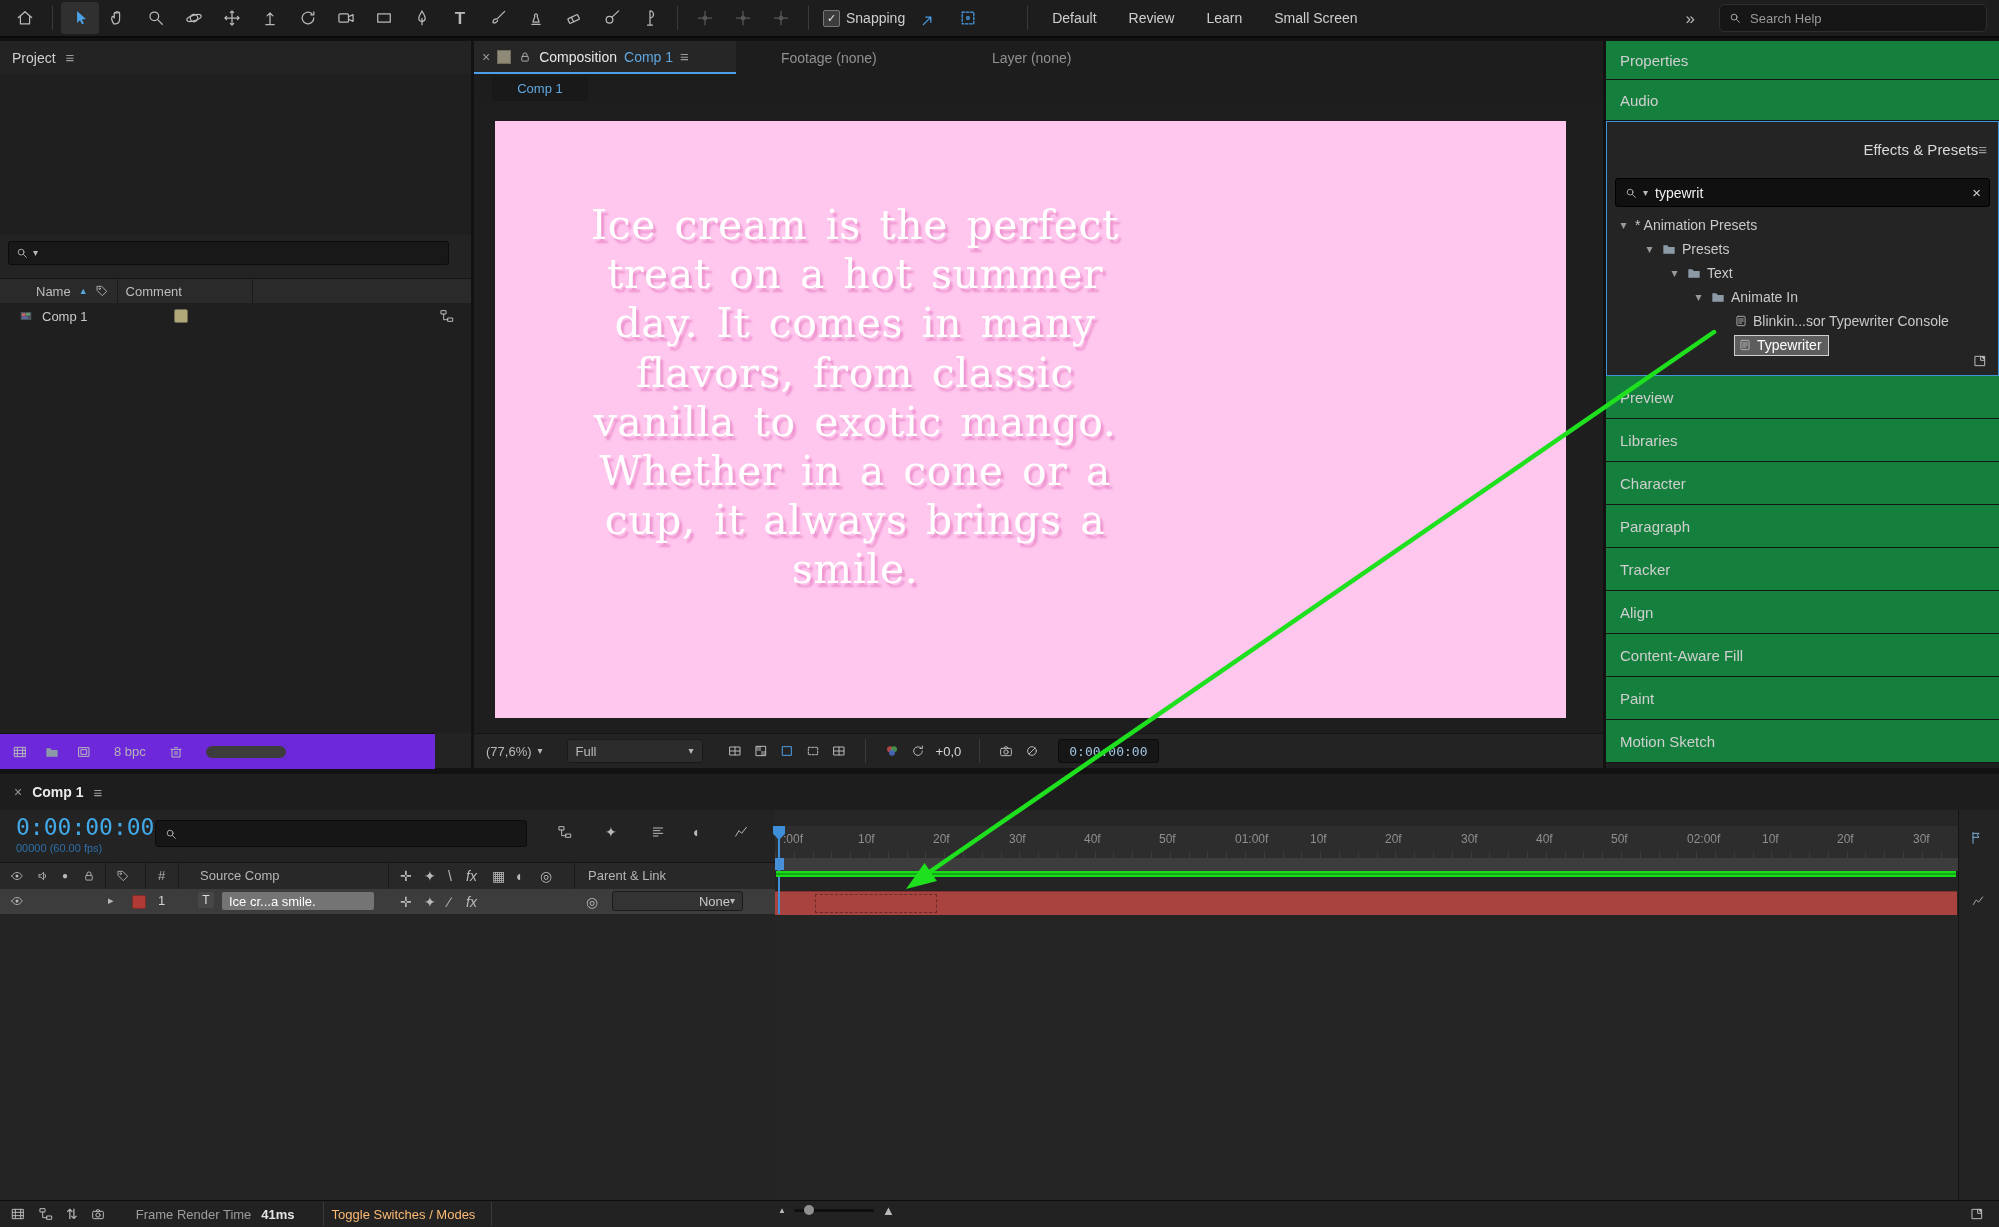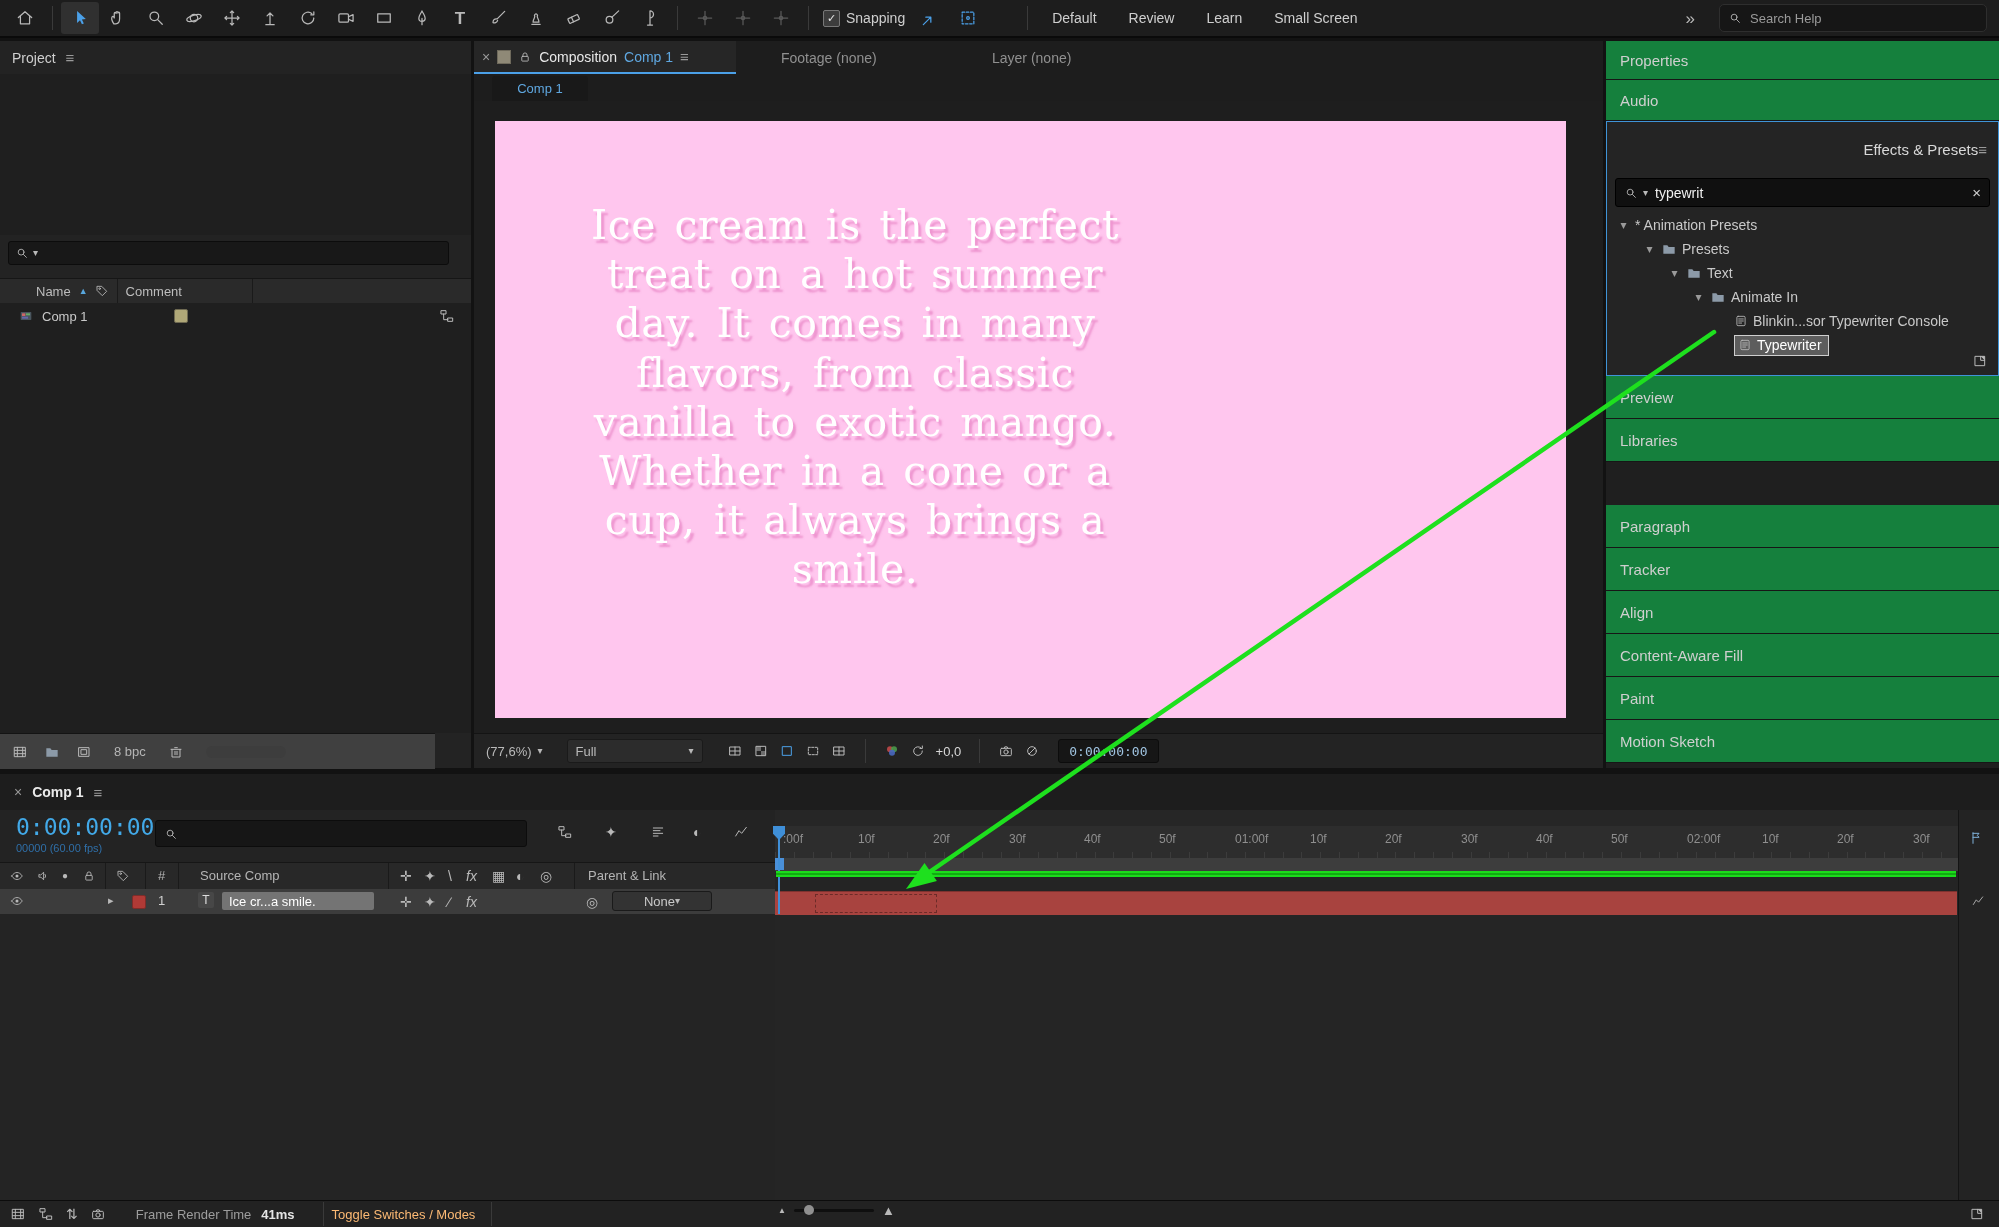--- a/index.html
+++ b/index.html
@@ -35,21 +35,21 @@
 
   
   #project{left:0;top:41px;width:471px;height:727px}
   #proj-preview{left:0;top:33px;width:471px;height:161px;background:#1f1f1f;position:absolute}
   #proj-search{left:8px;top:200px;width:441px;height:24px;position:absolute;background:#181818;border:1px solid #0c0c0c;
                border-radius:3px;display:flex;align-items:center;padding:0 6px;gap:4px;box-sizing:border-box}
   #proj-cols{left:0;top:237px;width:471px;height:24px;position:absolute;background:#2a2a2a;border-top:1px solid #161616;
              border-bottom:1px solid #161616;display:flex;align-items:center;font-size:13px;color:#bdbdbd}
   #proj-list{left:0;top:262px;width:471px;height:430px;position:absolute;background:#1f1f1f}
   .proj-row{height:26px;display:flex;align-items:center;color:#c9c9c9;font-size:13px}
-  #proj-foot{left:0;top:692px;width:435px;height:35px;position:absolute;background:#404040;border-top:1px solid #141414;
+  #proj-foot{left:0;top:692px;width:435px;height:35px;position:absolute;background:#6d28d9;border-top:1px solid #141414;
              display:flex;align-items:center}
   .pill{width:80px;height:12px;border-radius:6px;background:#3d3d3d}
 
   
   #viewer{left:474px;top:41px;width:1129px;height:727px;background:#1d1d1d}
   #vtabs{position:absolute;left:0;top:0;width:1129px;height:33px;display:flex;align-items:center}
   #vtab-active{position:absolute;left:0;top:0;width:262px;height:33px;background:#262626;border-bottom:2px solid #4ba0e8;
                display:flex;align-items:center;padding-left:8px;box-sizing:border-box;gap:7px}
   #vsubtab{position:absolute;left:18px;top:35px;width:96px;height:25px;background:#191919;border-radius:3px 3px 0 0;
            color:#5fa7e0;display:flex;align-items:center;justify-content:center;font-size:13px}
@@ -105,22 +105,22 @@
   #tl-band{position:absolute;left:0;top:61px;width:1183px;height:20px;background:#242424}
   #tl-layerbar{position:absolute;left:0;top:81px;width:1182px;height:23px;background:#a8433f;border-top:1px solid #7e322f;
                border-bottom:1px solid #6e2b28}
   #tl-below{position:absolute;left:0;top:105px;width:1183px;height:285px;background:#252525}
   #tl-right{position:absolute;left:1958px;top:36px;width:41px;height:390px;background:#232323;border-left:1px solid #141414}
   #playhead-line{position:absolute;left:3px;top:16px;width:2px;height:88px;background:#3f8fd8}
   #playhead-head{position:absolute;left:-2px;top:16px;width:12px;height:14px;background:#3f8fd8;
                  clip-path:polygon(0 0,100% 0,100% 55%,50% 100%,0 55%)}
   .namepill{position:absolute;left:222px;top:3px;width:152px;height:18px;background:#747474;border-radius:2px;color:#fff;
             display:flex;align-items:center;padding-left:7px;box-sizing:border-box}
-  .parentbox{position:absolute;left:612px;top:2px;width:100px;height:20px;background:#333;border:1px solid #1a1a1a;border-radius:3px;
-             display:flex;align-items:center;justify-content:center;padding:0 7px;box-sizing:border-box;color:#c9c9c9}
+  .parentbox{position:absolute;left:612px;top:2px;width:131px;height:20px;background:#333;border:1px solid #1a1a1a;border-radius:3px;
+             display:flex;align-items:center;justify-content:flex-end;padding:0 7px;box-sizing:border-box;color:#c9c9c9}
 
   
   #statusbar{left:0;top:1200px;width:1999px;height:27px;background:#222;border-top:1px solid #0c0c0c;
              display:flex;align-items:center;box-sizing:border-box;font-size:13px;color:#9d9d9d}
   #zoomctl{position:absolute;left:778px;top:1204px;display:flex;align-items:center;gap:8px;color:#8f8f8f}
   .track{width:80px;height:3px;background:#0f0f0f;border-radius:2px;position:relative}
   .thumb{position:absolute;left:10px;top:-4px;width:10px;height:10px;border-radius:50%;background:#909090}
 
   #overlay{position:absolute;left:0;top:0;width:1999px;height:1227px;pointer-events:none;z-index:60}
 </style>
@@ -608,20 +608,23 @@
           <use href="#i-panelnew"></use>
         </svg>
     </div>
   </div>
 
   <div class="rrow" style="top:335px;height:43px">
       <span>Preview</span>
     </div>
   <div class="rrow" style="top:378px;height:43px">
       <span>Libraries</span>
+    </div>
+  <div class="rrow" style="top:421px;height:43px">
+      <span>Character</span>
     </div>
   <div class="rrow" style="top:464px;height:43px">
       <span>Paragraph</span>
     </div>
   <div class="rrow" style="top:507px;height:43px">
       <span>Tracker</span>
     </div>
   <div class="rrow" style="top:550px;height:43px">
       <span>Align</span>
     </div>

